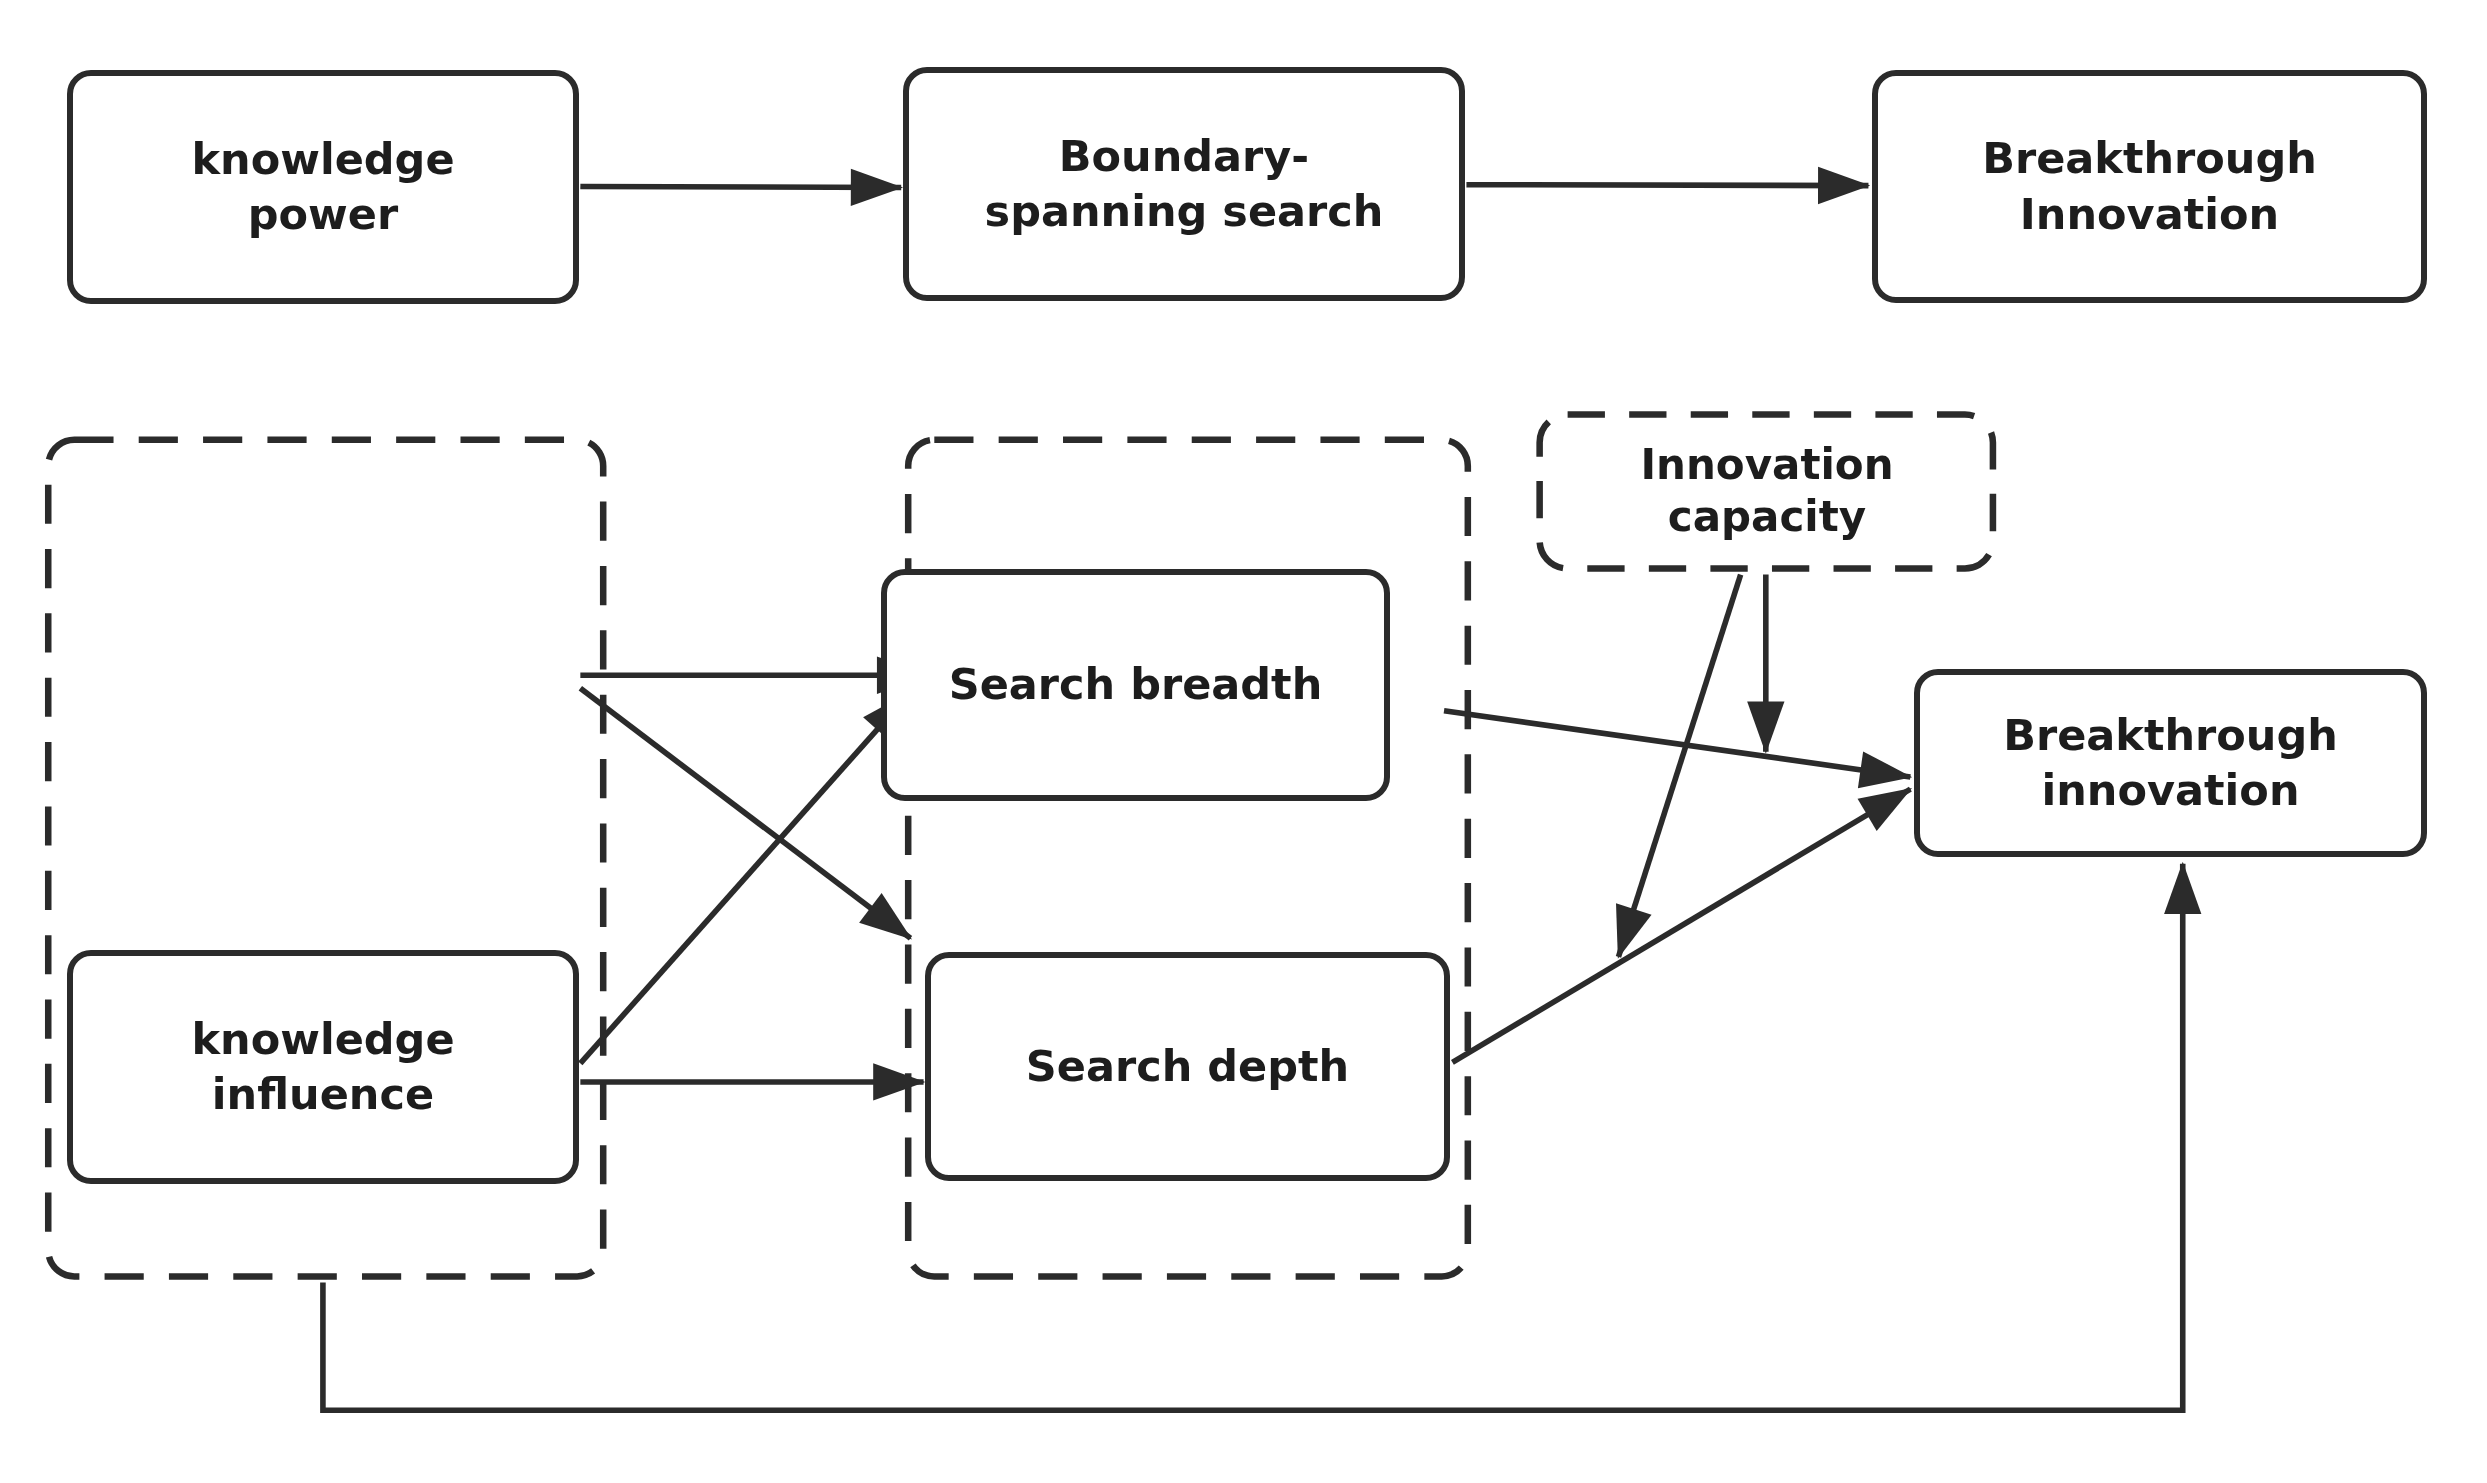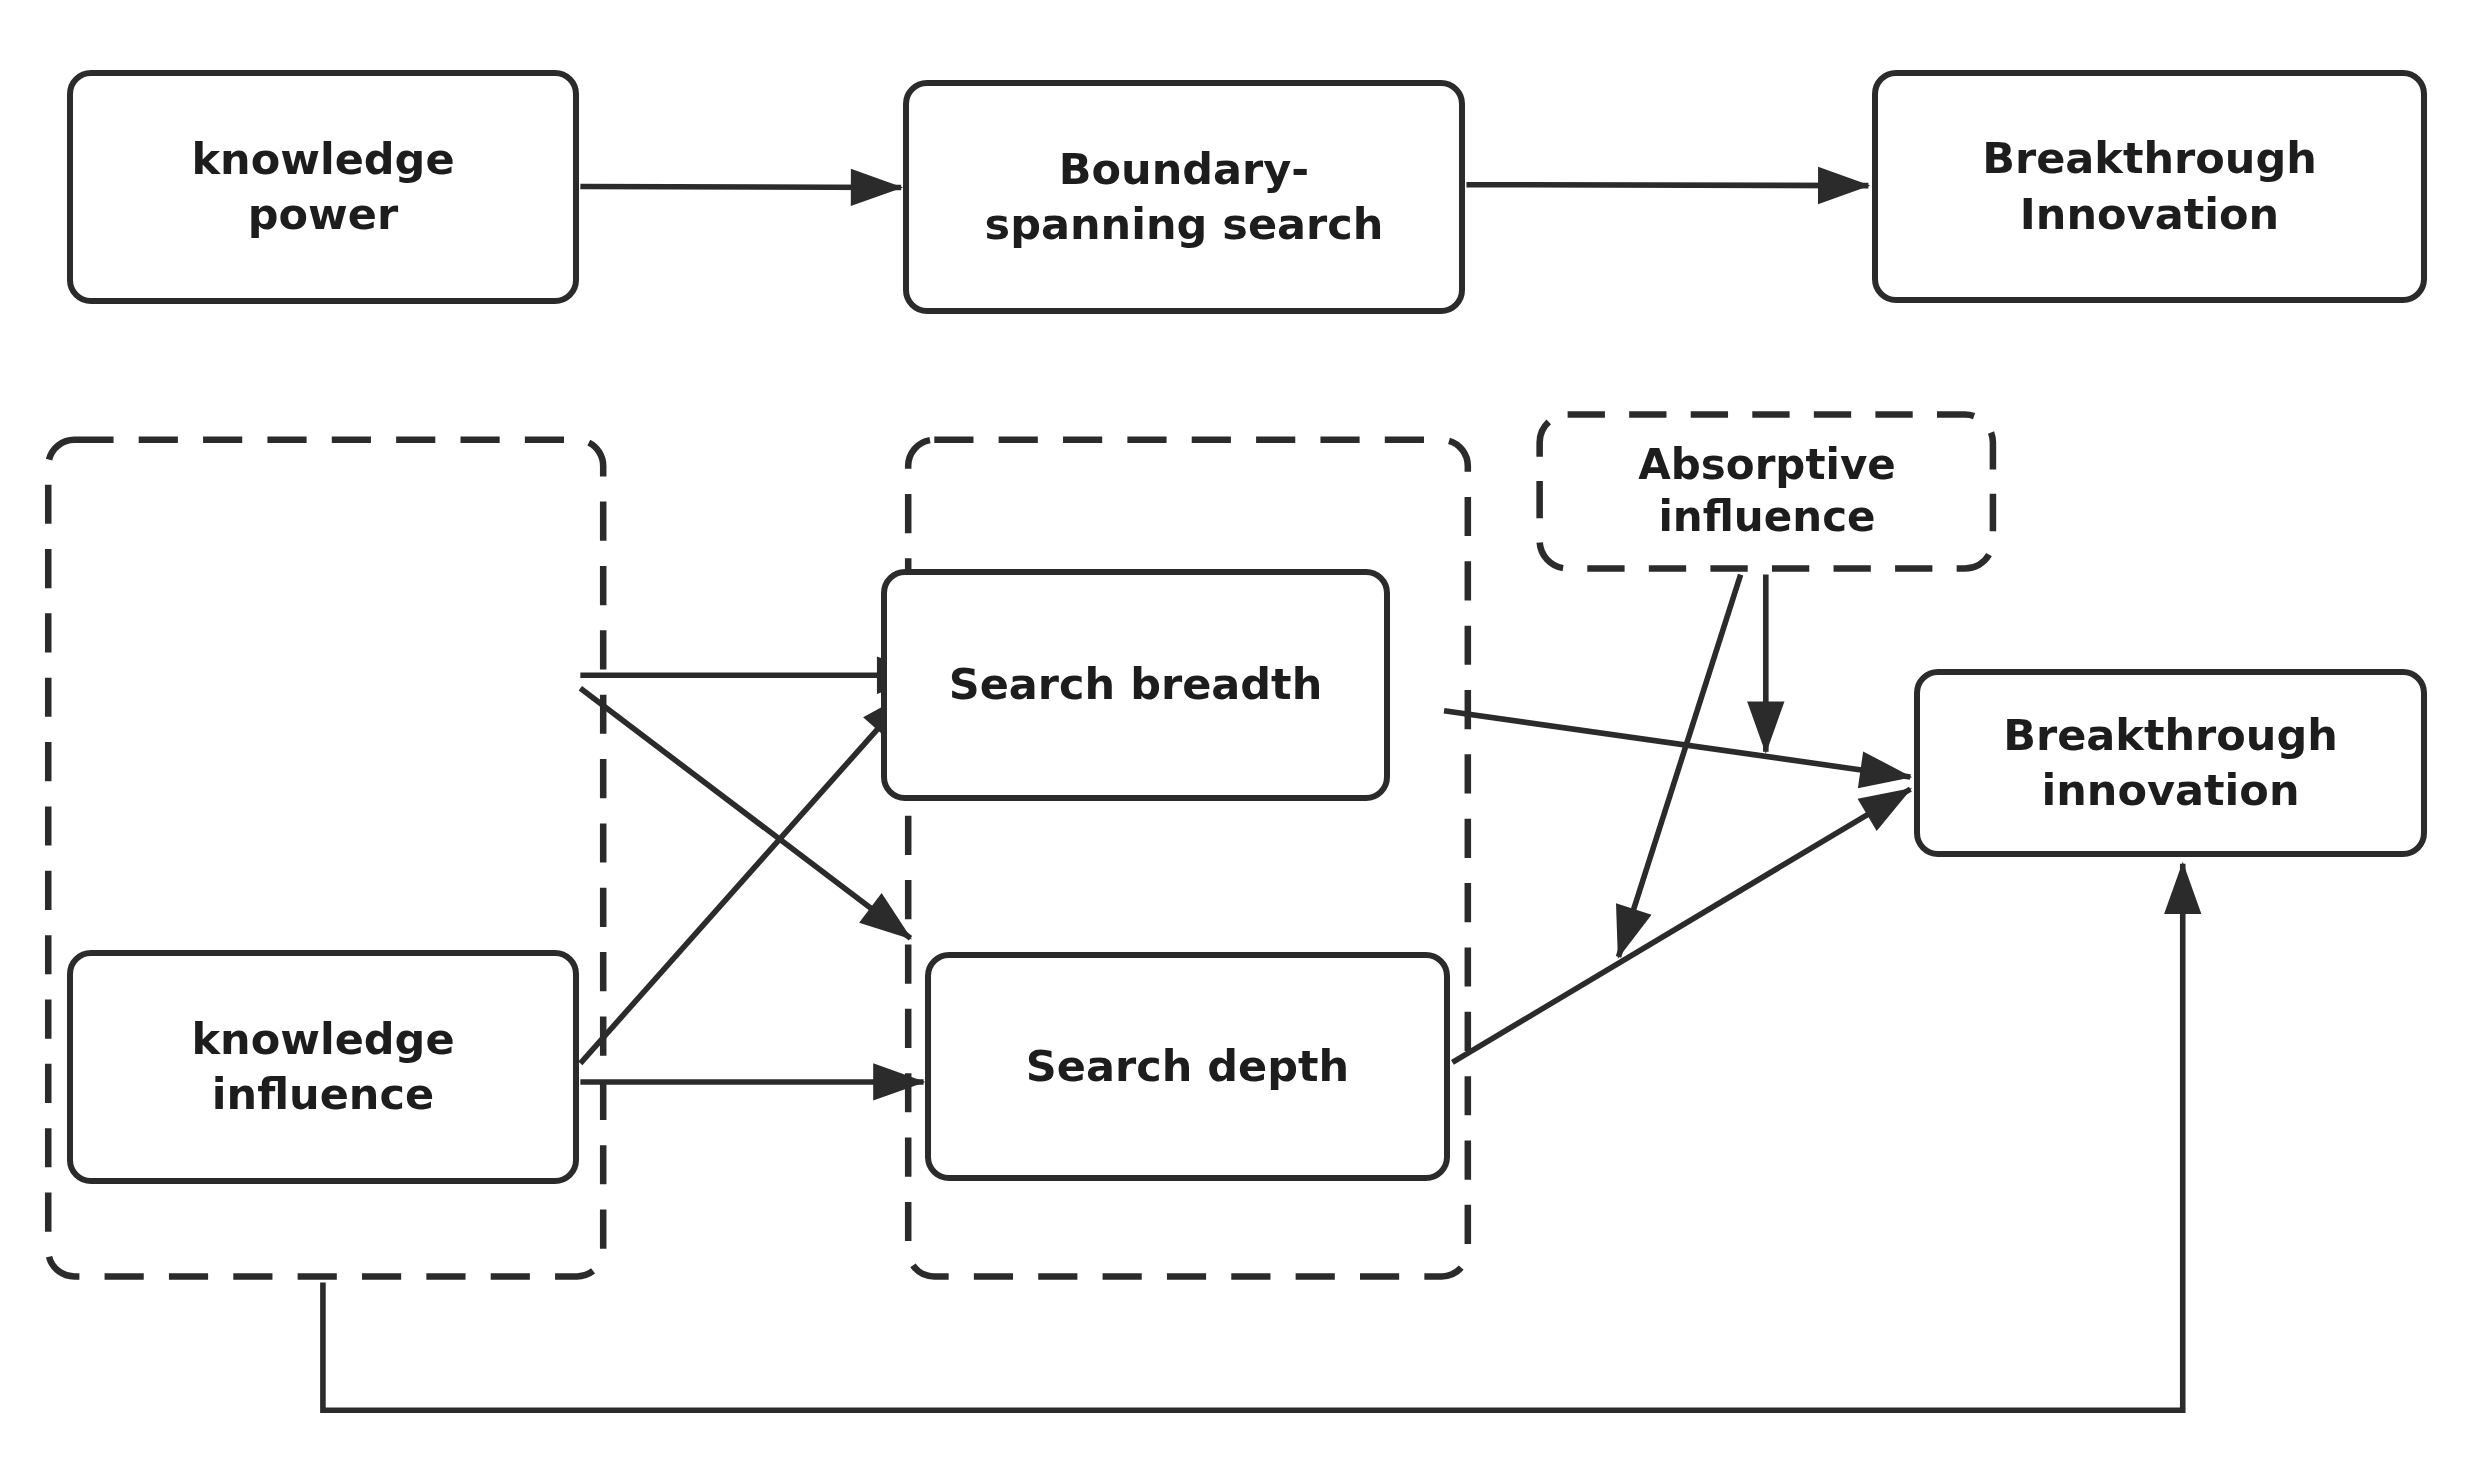--- a/index.html
+++ b/index.html
@@ -50,21 +50,21 @@
     text-align: center;
     font-weight: 700;
     color: #1d1d1d;
     font-size: 42px;
     line-height: 1.25;
   }
 
   
   .n-kp  { left: 67px;   top: 70px;   width: 512px; height: 234px; }
   .n-kp .lbl  { max-width: 308px; }
-  .n-bss { left: 903px;  top: 80px;   width: 562px; height: 234px; }
+  .n-bss { left: 903px;  top: 67px;   width: 562px; height: 234px; }
   .n-bss .lbl { max-width: 438px; }
   .n-bit { left: 1872px; top: 70px;   width: 555px; height: 233px; }
   .n-bit .lbl { max-width: 485px; }
   .n-kc  { left: 67px;   top: 567px;  width: 512px; height: 229px; }
   .n-kc .lbl  { max-width: 308px; }
   .n-ki  { left: 67px;   top: 950px; width: 512px; height: 234px; }
   .n-ki .lbl  { max-width: 308px; }
   .n-sb  { left: 881px; top: 569px;  width: 509px; height: 232px; }
   .n-sb .lbl  { white-space: nowrap; }
   .n-sd  { left: 925px;  top: 952px; width: 525px; height: 229px; }
@@ -130,17 +130,17 @@
 
   <div class="node n-sd">
     <span class="lbl">Search depth</span>
   </div>
 
   <div class="node n-bi">
     <span class="lbl">Breakthrough innovation</span>
   </div>
 
   <div class="ghost n-ac">
-    <span class="lbl">Absorptive influence</span>
+    <span class="lbl">Innovation capacity</span>
   </div>
 
 </div>
 
 
 </body></html>

